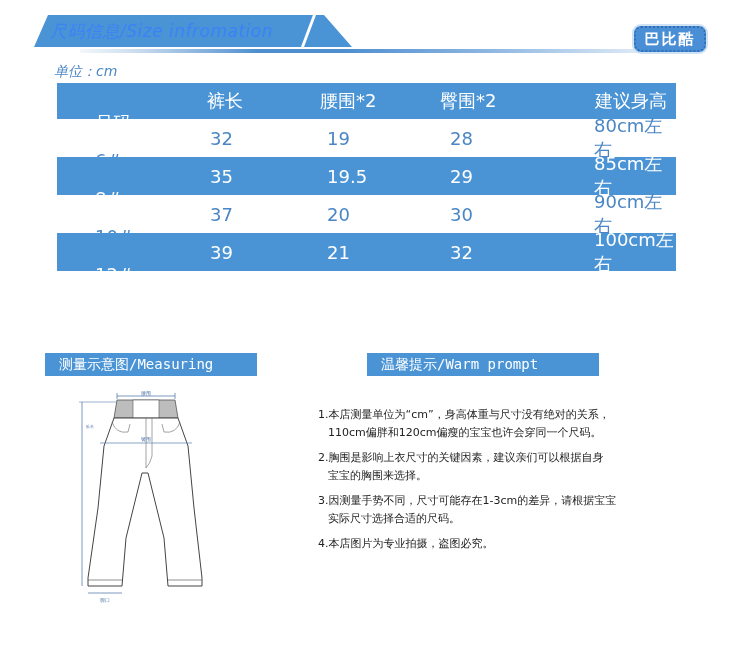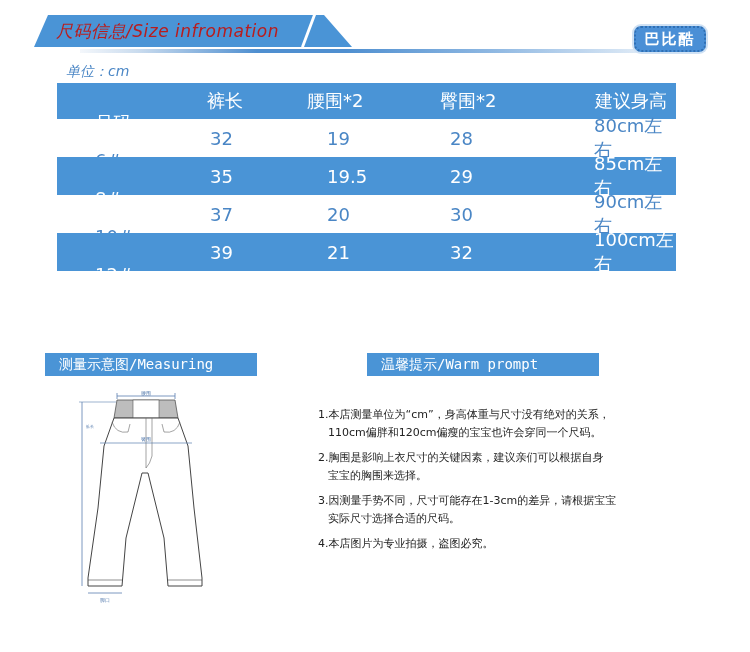--- a/index.html
+++ b/index.html
@@ -2,40 +2,40 @@
 <html><head>
 <meta charset="utf-8">
 <style>
   * { box-sizing: border-box; margin: 0; padding: 0; }
   html, body { width: 750px; height: 652px; background: #ffffff; overflow: hidden; }
   body { position: relative; font-family: "DejaVu Sans", sans-serif; }
 
   
   .banner { position: absolute; left: 34px; top: 15px; width: 318px; height: 32px; }
   .banner-shape { position: absolute; left: 0; top: 0; width: 318px; height: 32px; }
-  .banner-title { position: absolute; left: 56px; top: 20px; color: #b91c1c; font-size: 17px;
+  .banner-title { position: absolute; left: 50px; top: 20px; color: #3b82f6; font-size: 17px;
     font-style: italic; letter-spacing: 0.5px; font-family: "DejaVu Sans", sans-serif; }
   .gradient-line { position: absolute; left: 80px; top: 49px; width: 590px; height: 4px;
     background: linear-gradient(to right, #f4f7fb 0%, #c9dbee 10%, #4f8fd0 30%, #4f8fd0 45%, #8fb8e2 70%, #eef4fa 100%); }
   .logo { position: absolute; left: 634px; top: 26px; width: 72px; height: 26px;
     background: #4a8fd6; border-radius: 7px; border: 2px dotted #2f6fb4;
     box-shadow: 0 0 0 2px #cfe1f4; display: flex; align-items: center; justify-content: center;
     color: #ffffff; font-weight: bold; font-size: 15px; letter-spacing: 2px; text-align: right; }
 
-  .unit { position: absolute; left: 66px; top: 63px; color: #4a86c5; font-size: 14px; font-style: italic; }
+  .unit { position: absolute; left: 54px; top: 63px; color: #4a86c5; font-size: 14px; font-style: italic; }
 
   
   .size-table { position: absolute; left: 57px; top: 83px; width: 619px; }
   .row { display: flex; height: 38px; align-items: center; color: #4a86c5; font-size: 18px; }
   .row.blue { background: #4a94d6; color: #ffffff; }
   .row.header { height: 36px; }
   .cell { position: absolute; }
   .row { position: relative; }
   .c0 { left: 38px; margin-top: 44px; } .c1 { left: 153px; } .c2 { left: 270px; } .c3 { left: 393px; } .c4 { left: 509px; margin-left: 28px; }
-  .row.header .c0 { left: 38px; } .row.header .c1 { left: 150px; } .row.header .c2 { left: 250px; text-align: center; }
+  .row.header .c0 { left: 38px; } .row.header .c1 { left: 150px; } .row.header .c2 { left: 263px; text-align: center; }
   .row.header .c3 { left: 383px; } .row.header .c4 { left: 510px; }
 
   
   .section-bar { position: absolute; height: 23px; background: #4a94d6; color: #ffffff;
     font-size: 14px; line-height: 23px; padding-left: 14px; font-family: "DejaVu Sans Mono", monospace; }
   .measure-bar { left: 45px; top: 353px; width: 212px; }
   .prompt-bar { left: 367px; top: 353px; width: 232px; }
 
   
   .diagram { position: absolute; left: 60px; top: 388px; width: 170px; height: 220px; }

